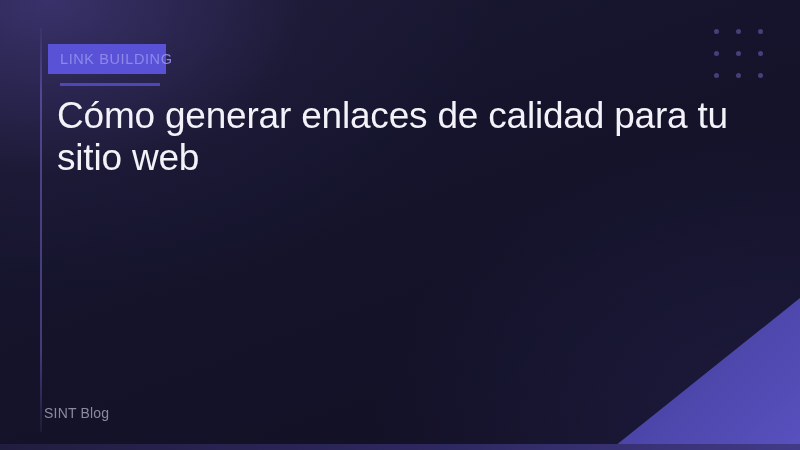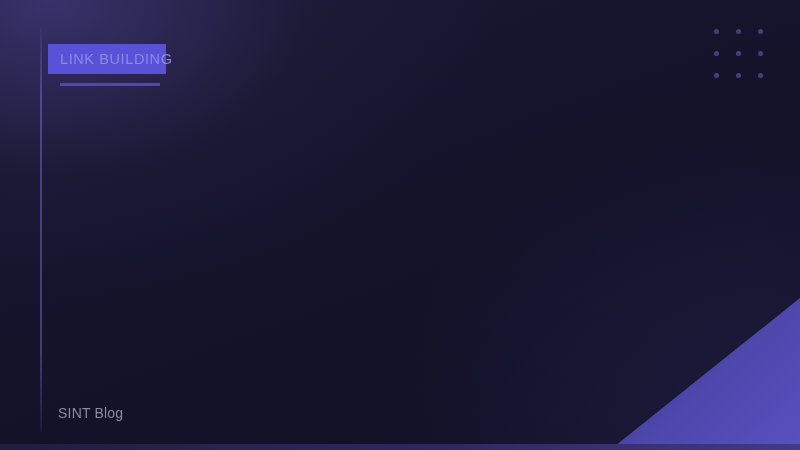--- a/index.html
+++ b/index.html
@@ -115,21 +115,21 @@
     font-size: 37px;
     line-height: 42px;
     font-weight: normal;
     color: #f2f2f8;
     letter-spacing: -0.2px;
   }
 
   
   .footer-brand {
     position: absolute;
-    left: 58px;
+    left: 44px;
     top: 405px;
     font-size: 14px;
     color: #8a8aa3;
     letter-spacing: 0.2px;
   }
 </style>
 </head>
 <body>
 
 <div id="slide">
@@ -147,19 +147,20 @@
     <span class="dot"></span>
     <span class="dot"></span>
   </div>
 
   <div class="kicker-wrap">
     <div class="kicker-box"></div>
     <div class="kicker-text">LINK BUILDING</div>
   </div>
   <div class="kicker-underline"></div>
 
+  <h1 class="headline"><span>Cómo generar enlaces de calidad para</span> <span>tu sitio web</span></h1>
 
   <div class="footer-brand">SINT Blog</div>
 
   <div class="corner-wedge"></div>
   <div class="bottom-bar"></div>
 
 </div>
 
 </body></html>

